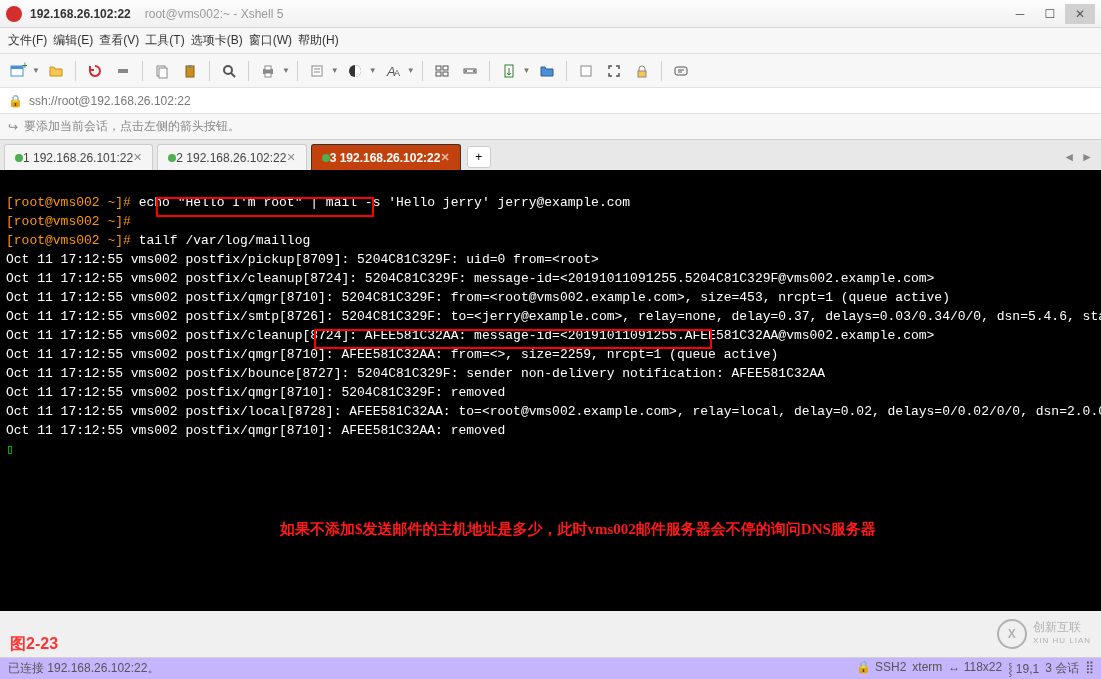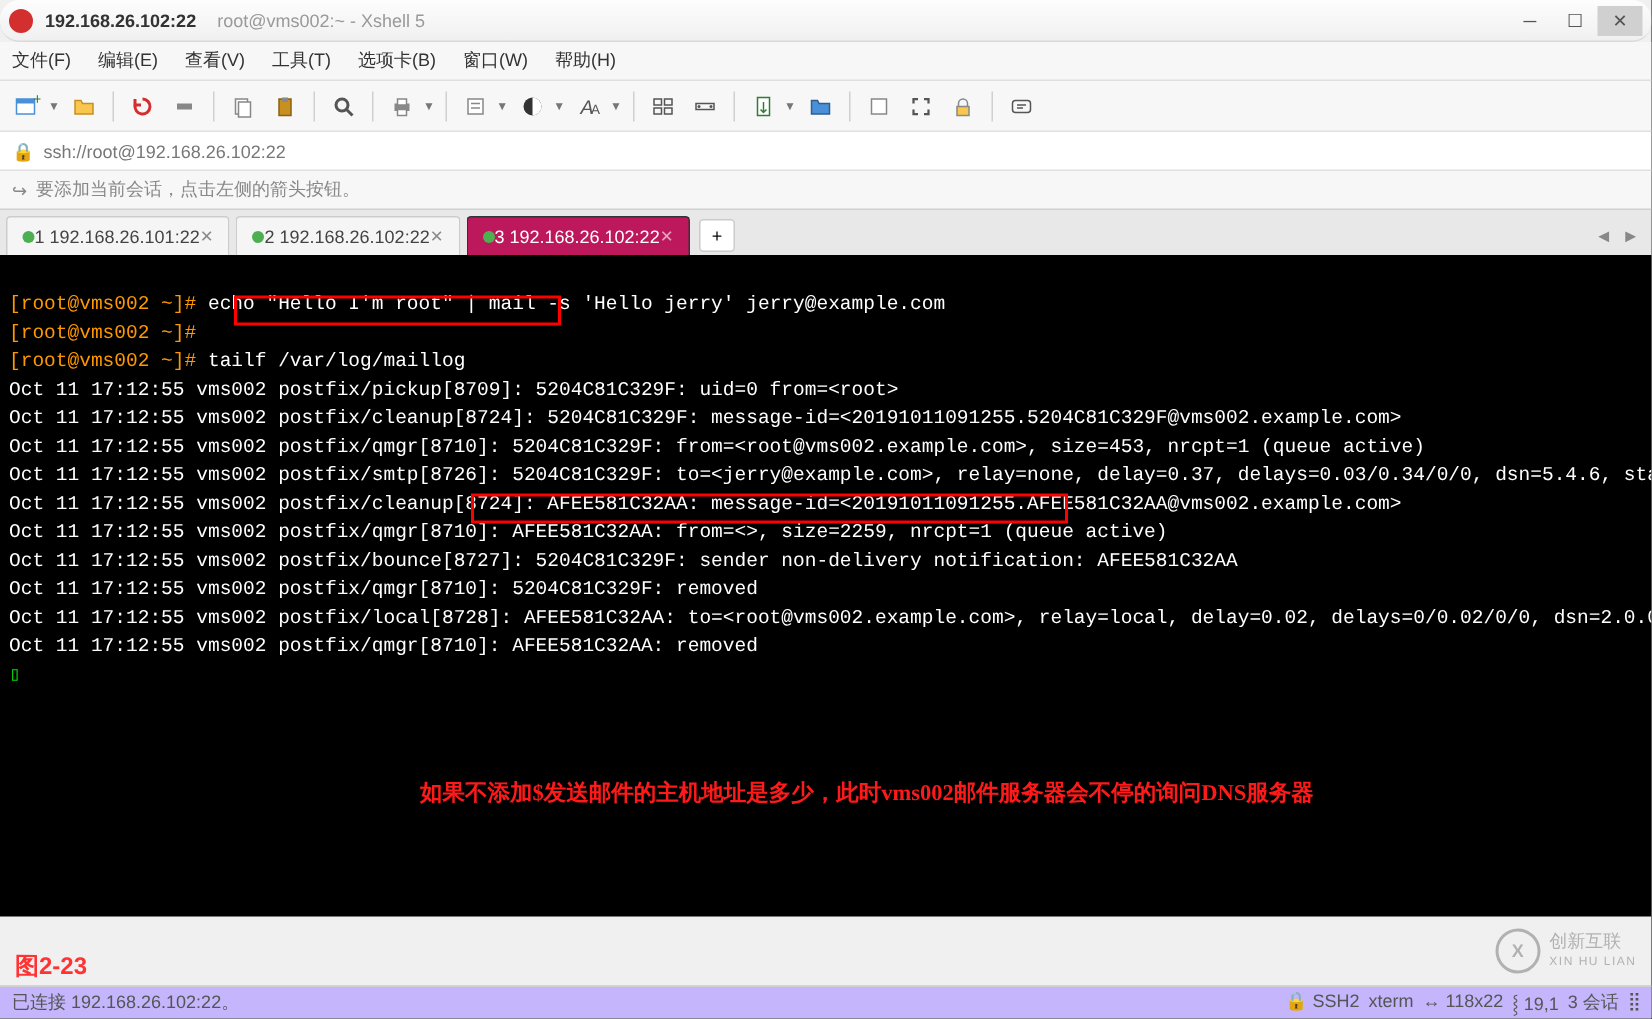--- a/index.html
+++ b/index.html
@@ -1,34 +1,34 @@
 <!DOCTYPE html>
 <html><head>
 <meta charset="utf-8">
 <style>
 * { margin: 0; padding: 0; box-sizing: border-box; }
 body { font-family: "Microsoft YaHei", Arial, sans-serif; font-size: 12px; background: #f0f0f0; width: 1101px; height: 679px; overflow: hidden; position: relative; }
-.titlebar { height: 28px; background: linear-gradient(#fdfdfd,#f0f0f0); display: flex; align-items: center; padding: 0 6px; border-bottom: 1px solid #d8d8d8; border-radius: 13px; }
+.titlebar { height: 28px; background: linear-gradient(#fdfdfd,#f0f0f0); display: flex; align-items: center; padding: 0 6px; border-bottom: 1px solid #d8d8d8; }
 .titlebar .app-icon { width: 16px; height: 16px; background: #d32f2f; border-radius: 50%; margin-right: 8px; }
 .titlebar .title-main { font-weight: bold; color: #333; }
 .titlebar .title-sub { color: #999; margin-left: 14px; }
 .titlebar .spacer { flex: 1; }
 .win-btn { width: 30px; height: 20px; display: flex; align-items: center; justify-content: center; color: #555; cursor: pointer; }
 .win-btn.close { background: #d0d0d0; }
-.menubar { height: 26px; display: flex; align-items: center; padding: 0 8px; gap: 18px; background: #f7f7f7; border-bottom: 1px solid #e0e0e0; text-align: right; }
+.menubar { height: 26px; display: flex; align-items: center; padding: 0 8px; gap: 6px; background: #f7f7f7; border-bottom: 1px solid #e0e0e0; text-align: right; }
 .menubar span { cursor: pointer; color: #333; }
 .toolbar { height: 34px; display: flex; align-items: center; padding: 0 6px; gap: 4px; background: #f7f7f7; border-bottom: 1px solid #e0e0e0; }
 .tbtn { width: 24px; height: 24px; display: flex; align-items: center; justify-content: center; cursor: pointer; color: #555; border-radius: 2px; }
 .tsep { width: 1px; height: 20px; background: #d0d0d0; margin: 0 3px; }
 .dropdown-arrow { font-size: 8px; color: #777; margin-left: -2px; }
 .addressbar { height: 26px; display: flex; align-items: center; padding: 0 8px; background: #fff; border-bottom: 1px solid #e0e0e0; color: #777; gap: 6px; }
 .hintbar { height: 26px; display: flex; align-items: center; padding: 0 8px; background: #f7f7f7; border-bottom: 1px solid #d0d0d0; color: #888; gap: 6px; }
 .tabbar { height: 30px; display: flex; align-items: flex-end; padding: 0 4px; background: #e8e8e8; position: relative; }
 .tab { height: 26px; padding: 0 10px; display: flex; align-items: center; gap: 0; background: #f5f5f5; border: 1px solid #ccc; border-bottom: none; border-radius: 3px 3px 0 0; margin-right: 4px; cursor: pointer; color: #444; }
-.tab.active { background: #be185d; color: #fff; border-color: #333; }
+.tab.active { background: #c2410c; color: #fff; border-color: #333; font-weight: bold; }
 .tab .dot { width: 8px; height: 8px; background: #4caf50; border-radius: 50%; }
 .tab .close { font-size: 11px; color: inherit; opacity: 0.6; }
 .tab-new { width: 24px; height: 22px; border: 1px solid #ccc; background: #fff; display: flex; align-items: center; justify-content: center; border-radius: 3px; cursor: pointer; margin-left: 2px; margin-bottom: 2px; }
 .tab-nav { position: absolute; right: 6px; bottom: 4px; display: flex; gap: 2px; }
 .terminal { background: #000; color: #fff; font-family: "Consolas","Courier New",monospace; font-size: 13px; line-height: 19px; padding: 4px 6px; height: 441px; overflow: hidden; position: relative; white-space: pre; }
 .terminal .orange { color: #ff9800; }
 .terminal .green { color: #00e000; }
 .redbox1 { position: absolute; border: 2px solid #ff0000; left: 156px; top: 27px; width: 218px; height: 20px; pointer-events: none; }
 .redbox2 { position: absolute; border: 2px solid #ff0000; left: 314px; top: 159px; width: 398px; height: 20px; pointer-events: none; }
 .annot { position: absolute; color: #ff1a1a; font-family: "Microsoft YaHei"; font-size: 15px; font-weight: bold; }

